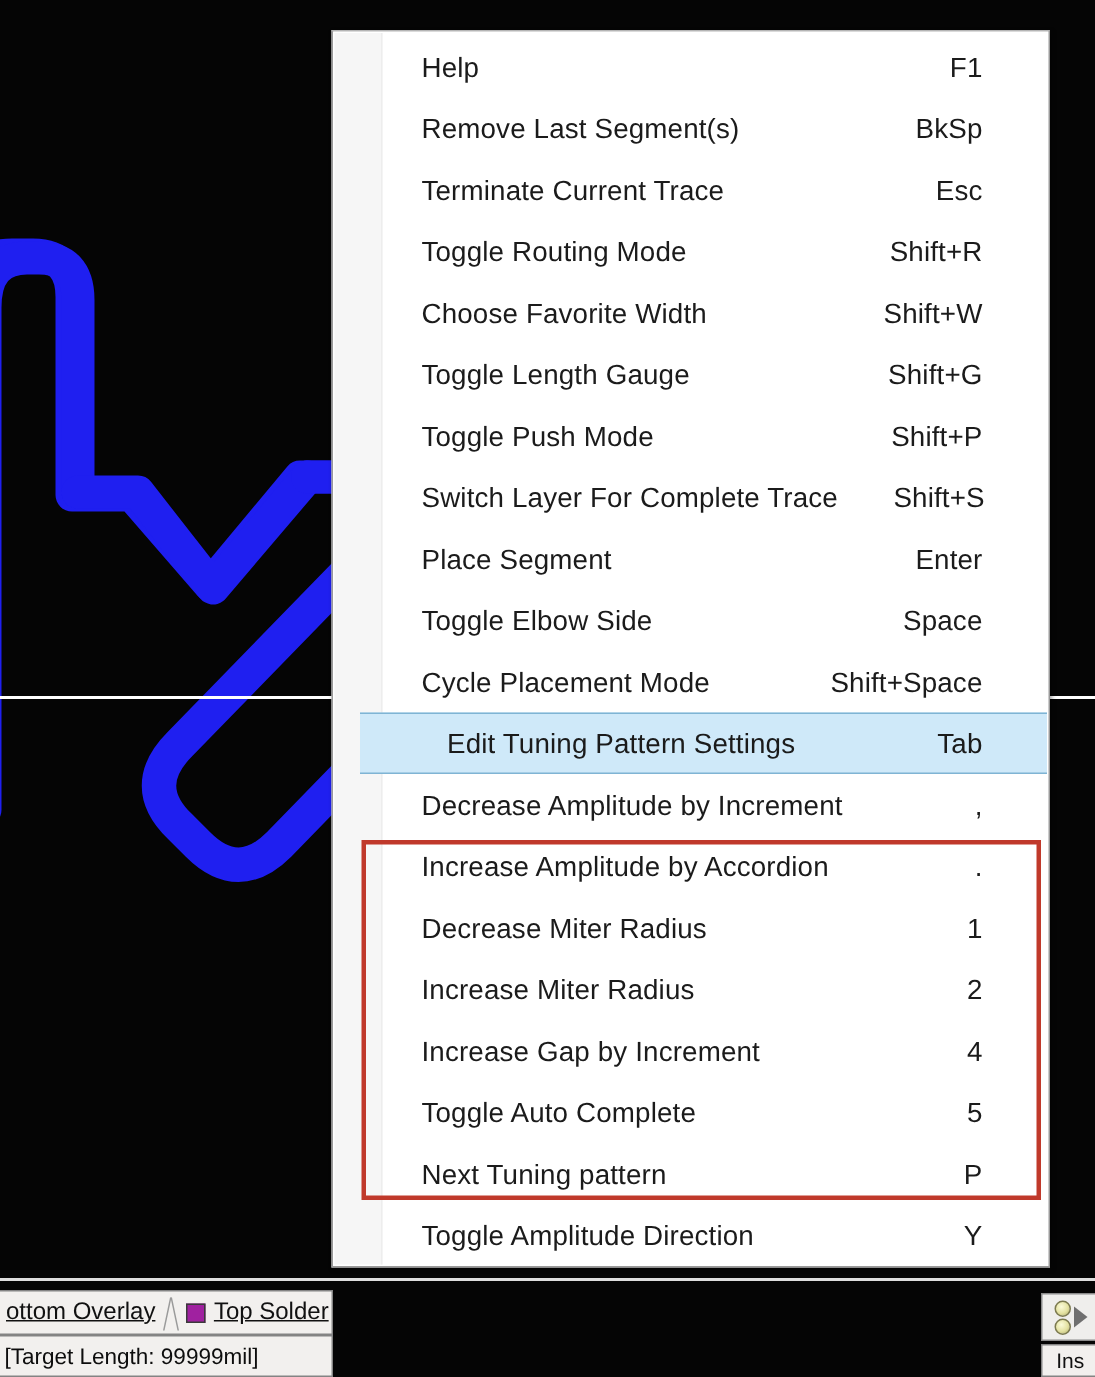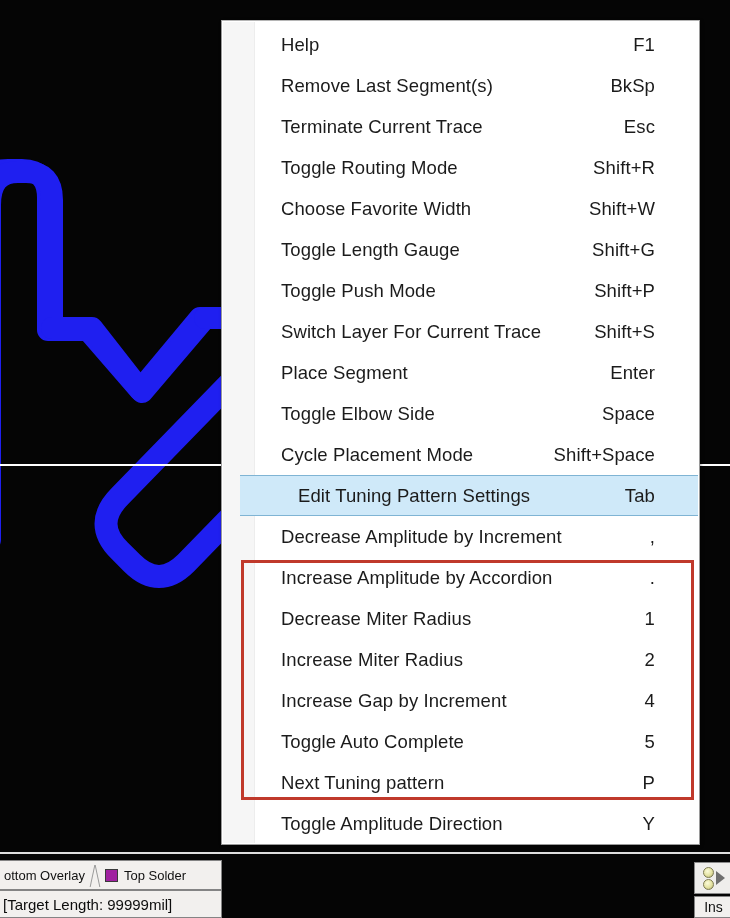--- a/index.html
+++ b/index.html
@@ -123,23 +123,24 @@
     align-items: center;
     overflow: hidden;
     font-family: "Liberation Sans", sans-serif;
     z-index: 20;
   }
   .layer-tab {
     display: flex;
     align-items: center;
     height: 26px;
     padding: 0 5px;
-    font-size: 13px;
+    font-size: 16px;
     color: #111;
     white-space: nowrap;
+    text-decoration: underline;
   }
   .layer-swatch {
     width: 13px;
     height: 13px;
     margin-right: 6px;
     display: inline-block;
     border: 1px solid #3a3a3a;
     box-sizing: border-box;
   }
   .tab-divider {
@@ -306,21 +307,21 @@
   </div>
   <div class="menu-item">
     <span class="mi-label">Toggle Length Gauge</span>
     <span class="mi-shortcut">Shift+G</span>
   </div>
   <div class="menu-item">
     <span class="mi-label">Toggle Push Mode</span>
     <span class="mi-shortcut">Shift+P</span>
   </div>
   <div class="menu-item">
-    <span class="mi-label">Switch Layer For Current Trace</span>
+    <span class="mi-label">Switch Layer For Complete Trace</span>
     <span class="mi-shortcut">Shift+S</span>
   </div>
   <div class="menu-item">
     <span class="mi-label">Place Segment</span>
     <span class="mi-shortcut">Enter</span>
   </div>
   <div class="menu-item">
     <span class="mi-label">Toggle Elbow Side</span>
     <span class="mi-shortcut">Space</span>
   </div>

